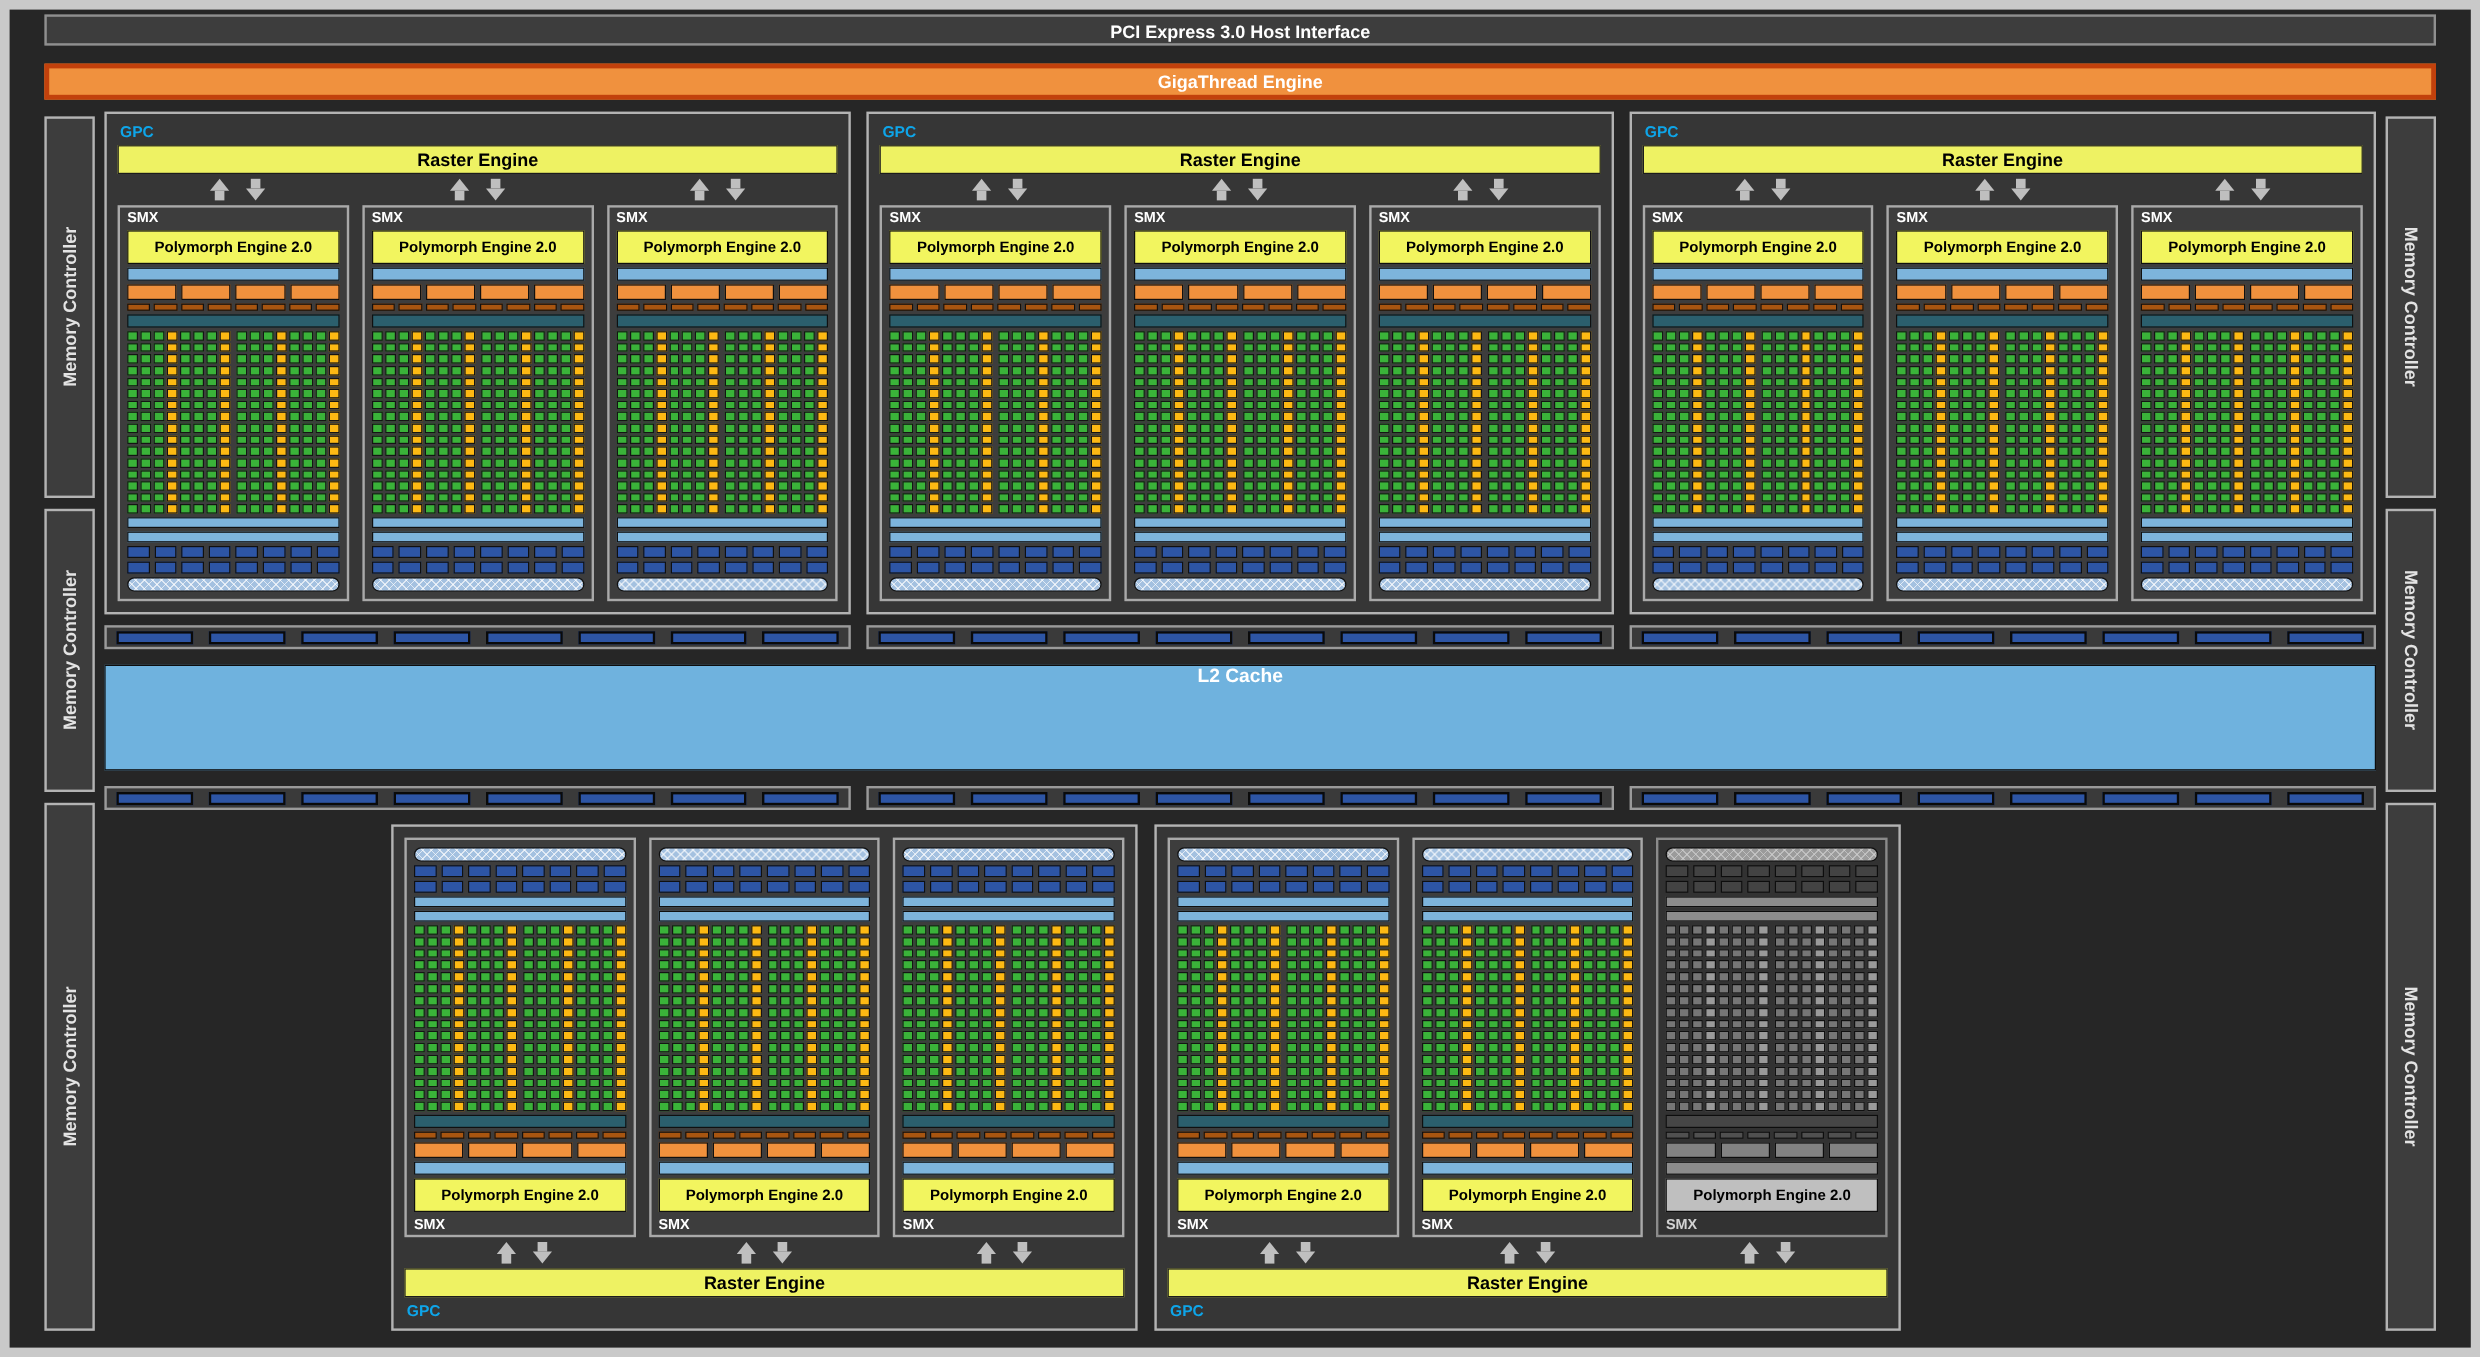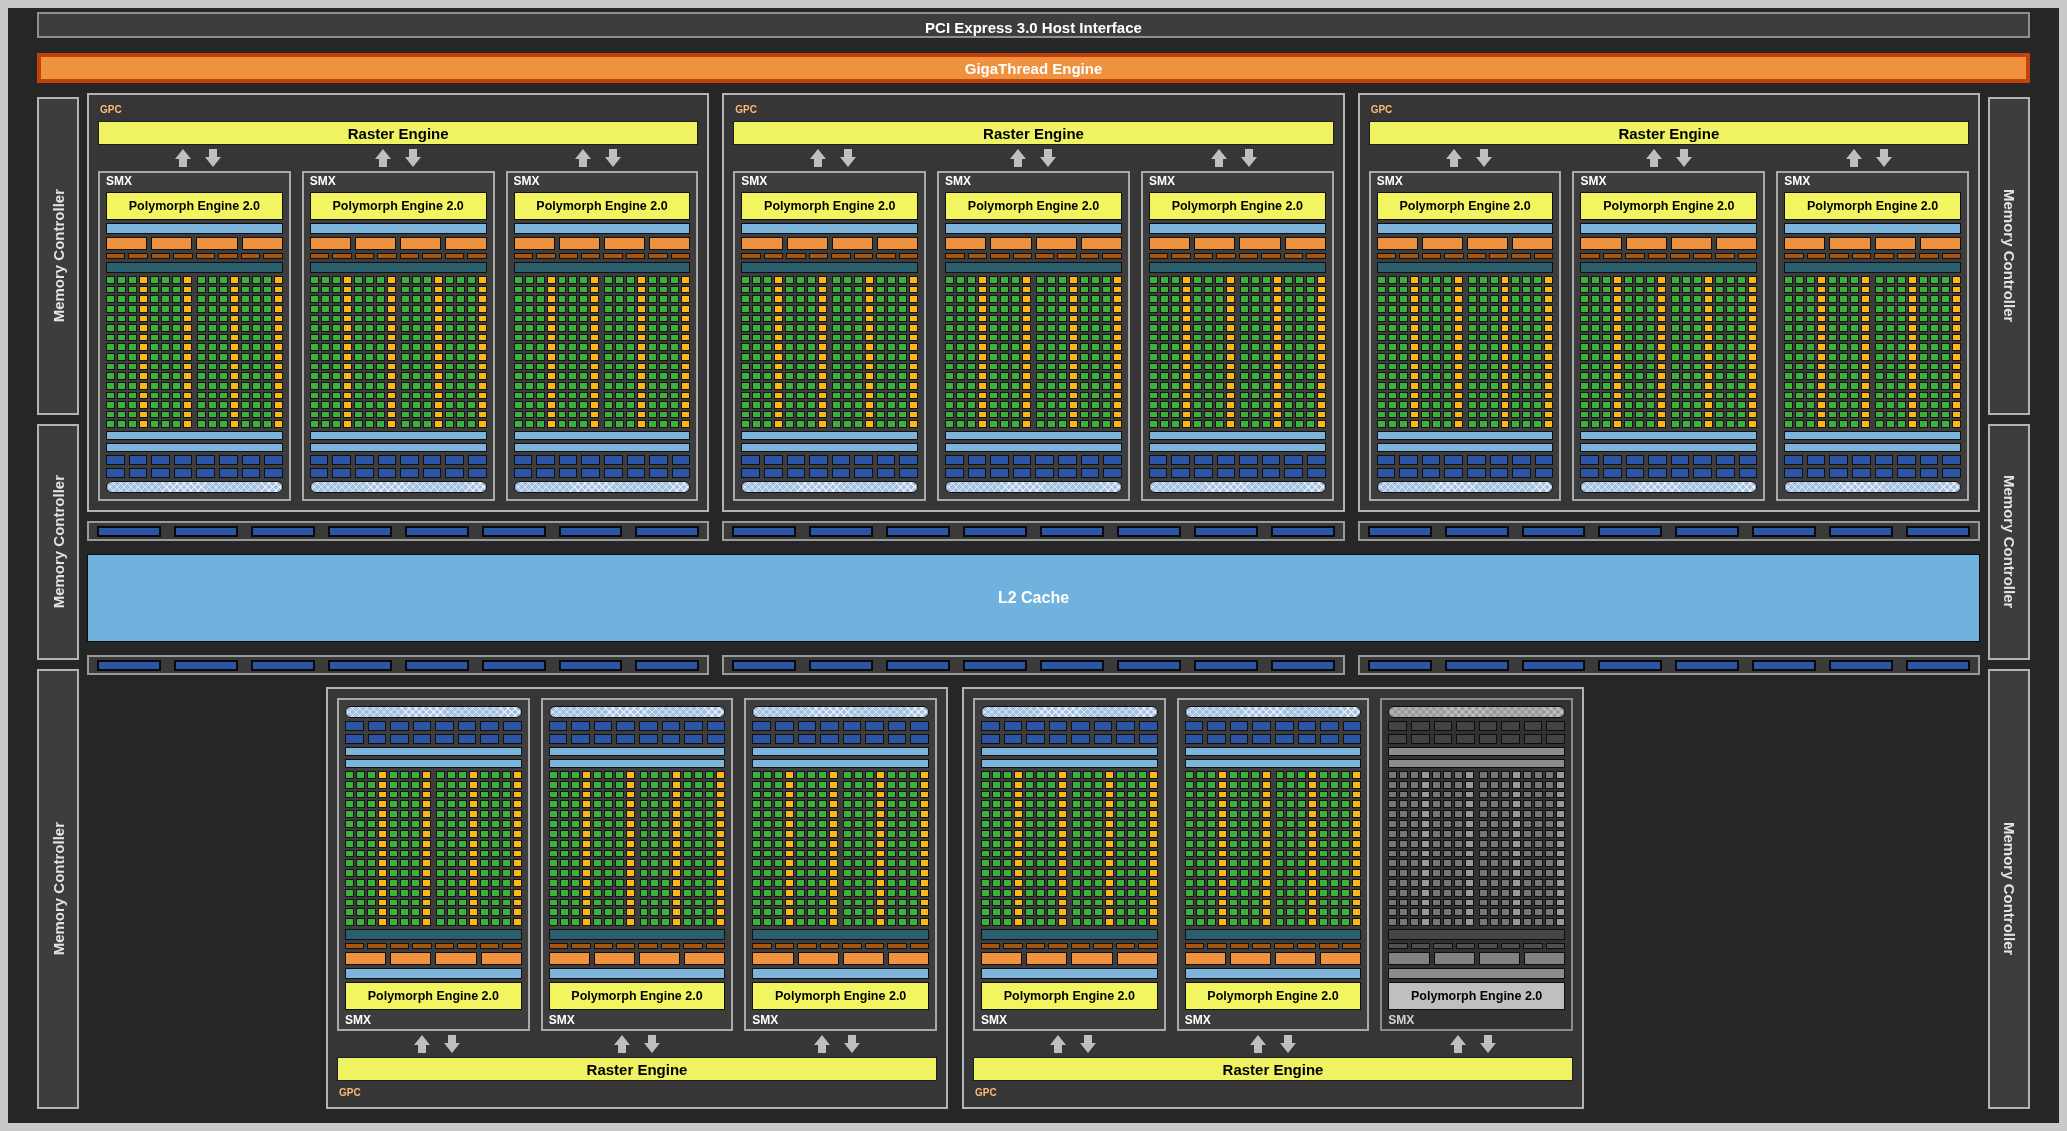--- a/index.html
+++ b/index.html
@@ -38,21 +38,21 @@
   .mc-col.right .mc span{writing-mode:vertical-rl;}
   .center{flex:1;display:flex;flex-direction:column;}
   .gpc-row{height:420px;display:flex;gap:13px;}
   .gpc-row.bottom{height:423px;margin-top:12px;padding-left:239px;gap:14px;}
   .gpc-row.bottom .gpc{flex:none;width:622px;}
   .gpc{
     flex:1;border:2px solid #b3b3b3;background:#363636;
     display:flex;flex-direction:column;padding:3px 9px 9px;
   }
   .gpc.flip{flex-direction:column-reverse;padding:9px 9px 3px;}
-  .gpc-title{color:#fdba74;font-weight:bold;font-size:10px;height:23px;display:flex;align-items:center;padding-left:2px;}
+  .gpc-title{color:#0ea5e9;font-weight:bold;font-size:13px;height:23px;display:flex;align-items:center;padding-left:2px;}
   .raster{
     height:24px;background:var(--raster-yellow,#eef263);border:1px solid #1c1c1c;
     color:#000;font-weight:bold;font-size:15px;
     display:flex;align-items:center;justify-content:center;flex:none;
   }
   .arrows{height:26px;display:flex;flex:none;}
   .arrow-slot{flex:1;display:flex;align-items:center;justify-content:center;gap:14px;}
   .arr{display:flex;flex-direction:column;align-items:center;}
   .tri{width:0;height:0;border-left:8px solid transparent;border-right:8px solid transparent;}
   .arr.up .tri{border-bottom:10px solid #bfbfbf;}
@@ -96,21 +96,21 @@
   .xbar-row.t2{margin-top:13px;}
   .xbar-group{
     flex:1;border:2px solid #9a9a9a;background:#3a3a3a;
     display:flex;align-items:center;gap:13px;padding:2px 8px;
   }
   .xseg{flex:1;height:11px;background:var(--dark-blue,#2d55a5);border:2px solid #0a0a0a;}
   .l2{
     height:88px;margin-top:13px;flex:none;
     background:var(--l2-blue,#6fb2de);border:1px solid #0d0d0d;
     color:#fff;font-weight:bold;font-size:16px;
-    display:flex;align-items:center;justify-content:center;
+    display:flex;justify-content:center;
   }
 </style>
 </head>
 <body>
 
 <div class="frame">
   <div class="topbar">
     <span>PCI Express 3.0 Host Interface</span>
   </div>
   <div class="giga">

